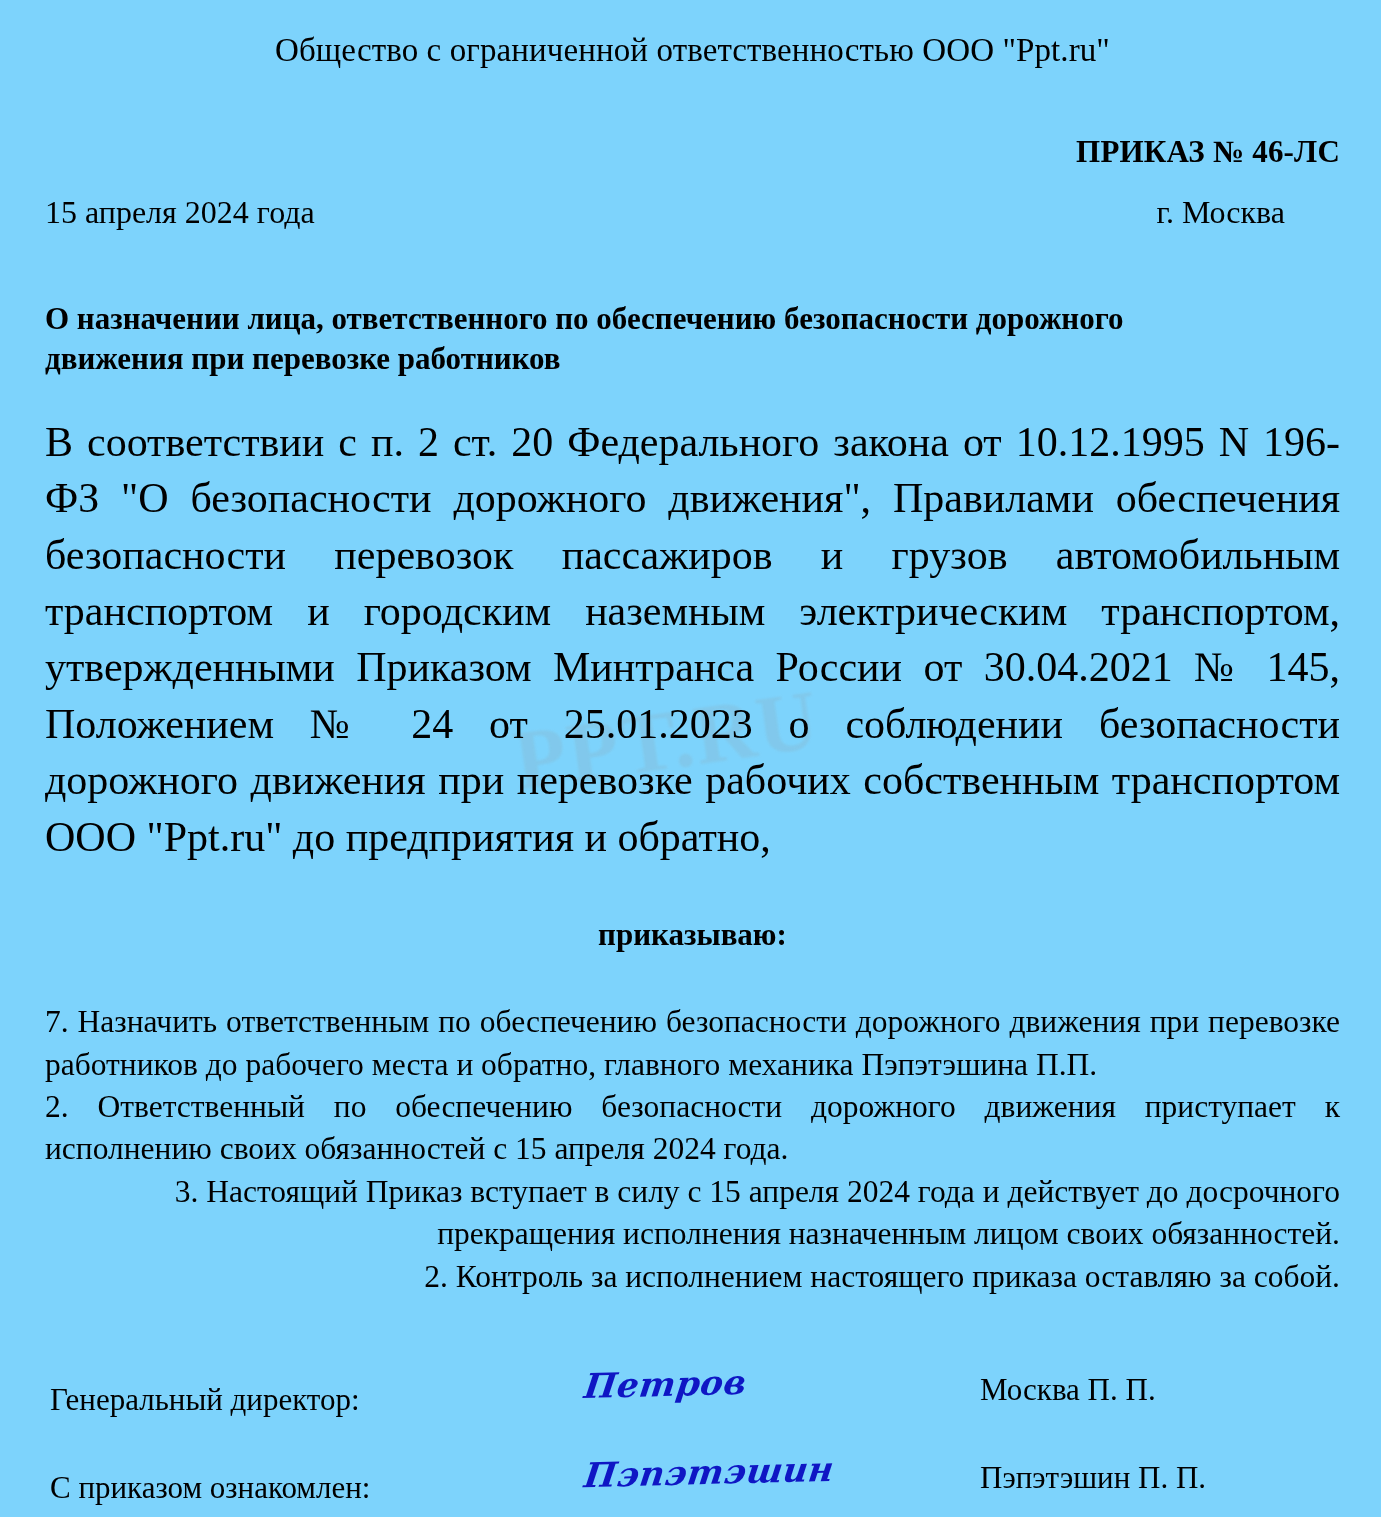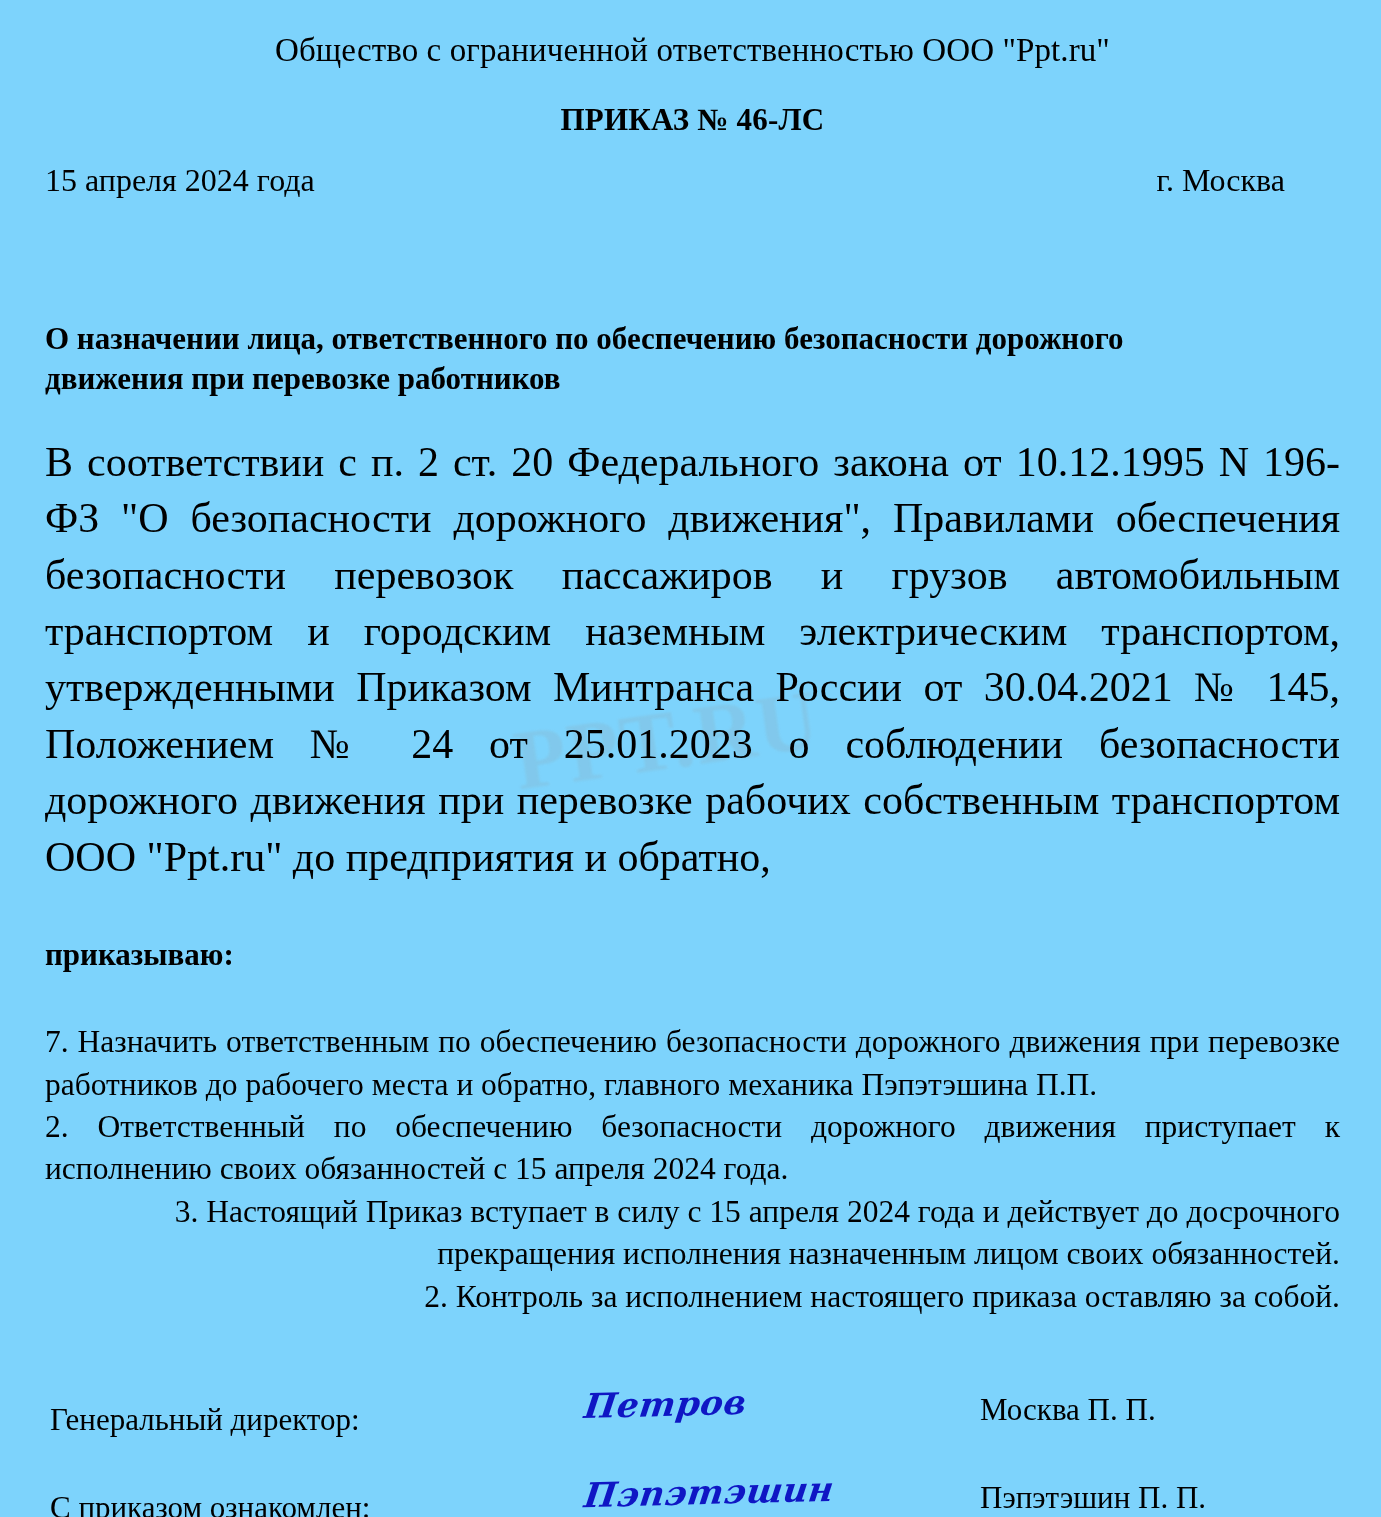--- a/index.html
+++ b/index.html
@@ -51,60 +51,61 @@
   
   .org-line {
     text-align: center;
     font-size: 33px;
     line-height: 1.15;
     padding-top: 32px;
     letter-spacing: 0.1px;
   }
 
   .doc-title {
-    text-align: center;
-    font-size: 31px;
-    font-weight: 700;
-    margin-top: 32px;
+    text-align: right;
+    font-size: 31px;
+    font-weight: 700;
+    margin-top: 64px;
     letter-spacing: 0.2px;
   }
 
   .date-city {
     display: flex;
     justify-content: space-between;
     align-items: baseline;
     font-size: 32px;
     margin-top: 24px;
   }
   .date-city .city {
     padding-right: 55px;
   }
 
   
   .subject {
     font-size: 31px;
     font-weight: 700;
     line-height: 1.30;
-    margin-top: 120px;
+    margin-top: 68px;
     max-width: 1200px;
   }
 
   
   .para {
     font-size: 42px;
     line-height: 1.345;
     text-align: justify;
     text-justify: inter-word;
     margin-top: 34px;
   }
 
   .order-word {
     font-size: 31px;
     font-weight: 700;
     margin-top: 52px;
+    text-align: center;
   }
 
   .items {
     margin-top: 48px;
   }
   .item {
     font-size: 31.5px;
     line-height: 1.345;
     text-align: justify;
     text-justify: inter-word;

